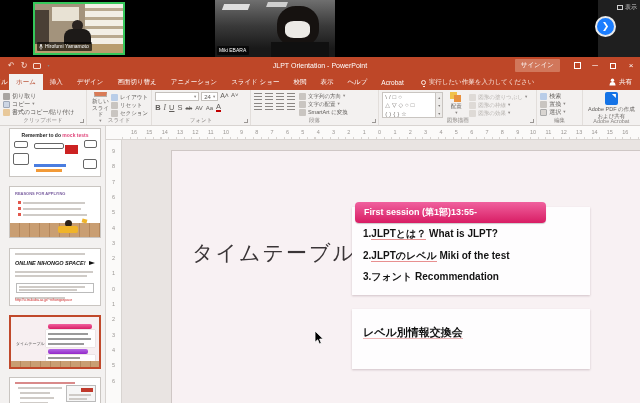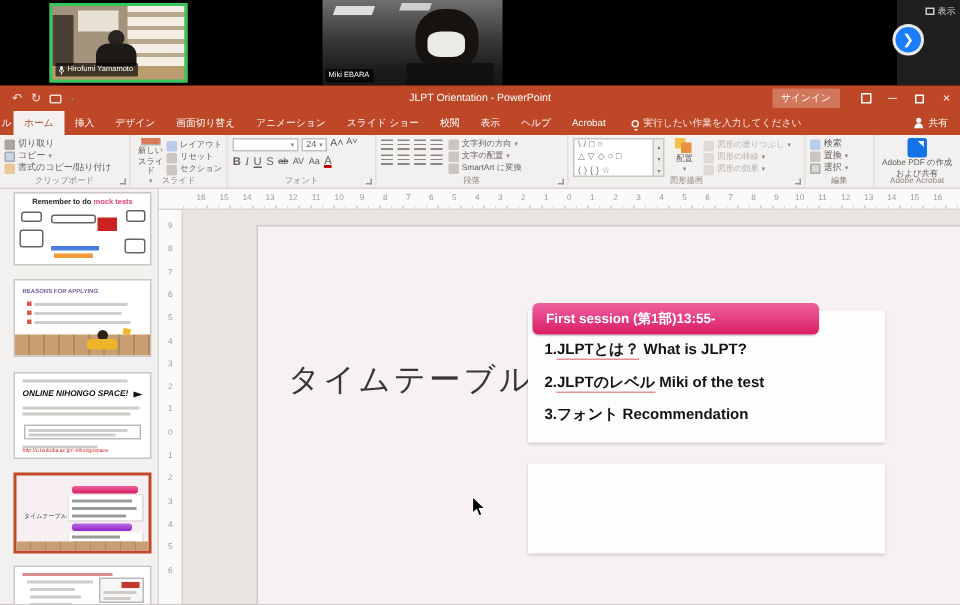--- a/index.html
+++ b/index.html
@@ -544,20 +544,21 @@
         <div class="list">
           <div><span>1.</span><span class="ul">JLPTとは？</span><span>  What is JLPT?</span></div>
           <div><span>2.</span><span class="ul">JLPTのレベル</span><span> Miki of the test</span></div>
           <div><span>3.</span><span>フォント</span><span> Recommendation</span></div>
         </div>
       </div>
       <div class="hdr hdr1">First session (第1部)13:55-</div>
 
       <div class="card card2">
         <div class="c2txt">
+          <div><span class="ul2">レベル別情報交換会</span></div>
         </div>
       </div>
     </div>
   </div>
 
   <div class="cursor">
     <svg width="11" height="16" viewBox="0 0 11 16">
       <path d="M1 1 L1 12.2 L3.7 9.8 L5.4 14 L7.3 13.2 L5.6 9.1 L9.2 8.9 Z" fill="#000" stroke="#fff" stroke-width="0.8"></path>
     </svg>
   </div>

